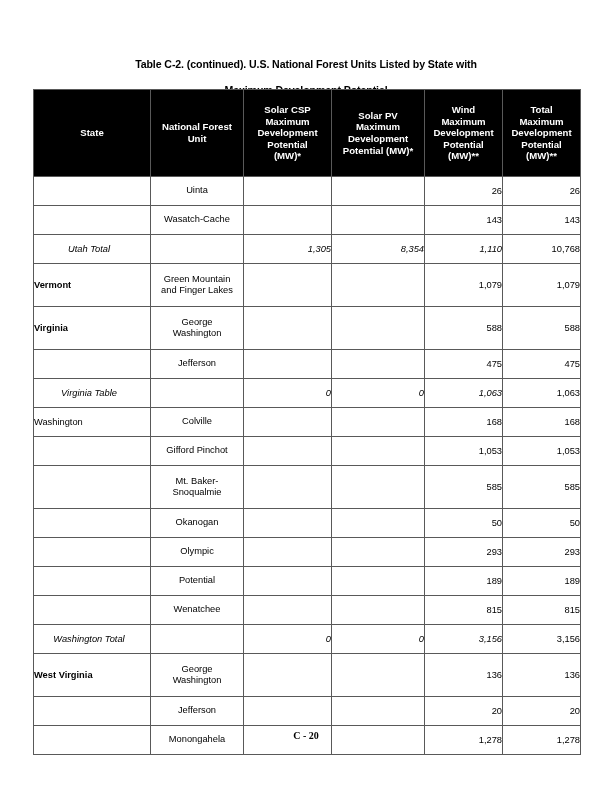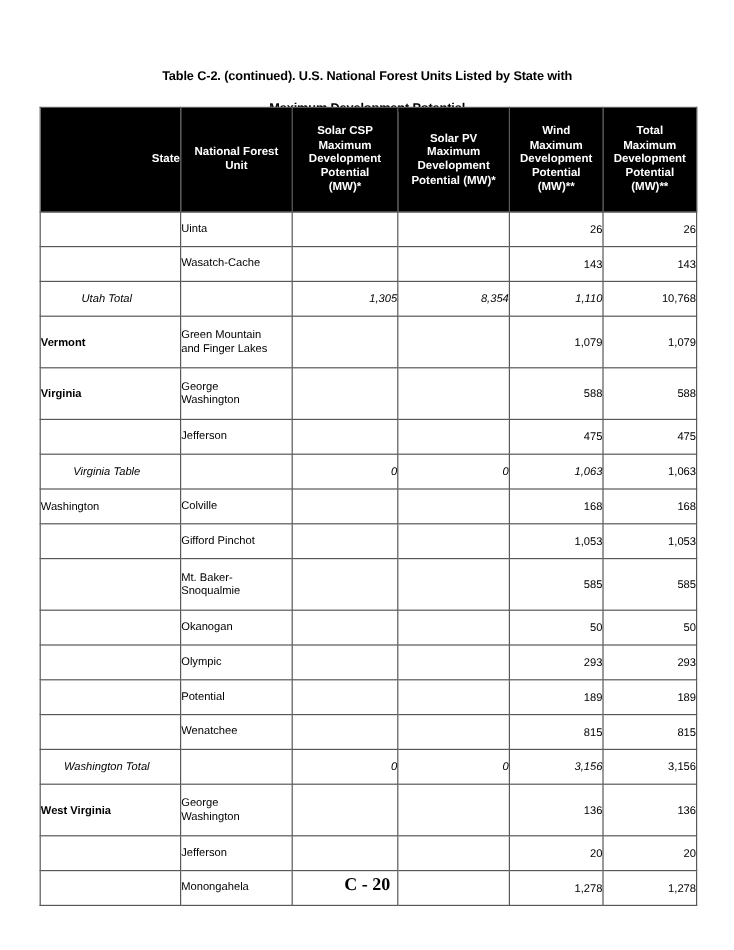--- a/index.html
+++ b/index.html
@@ -54,21 +54,21 @@
   thead th {
     background: #000000;
     color: #ffffff;
     font-weight: bold;
     text-align: center;
     font-size: 9.6px;
     line-height: 11.6px;
     border: 1px solid #6e6e6e;
     padding: 2px 1px;
   }
-  thead th.hstate { height: 86px; text-align: right; }
+  thead th.hstate { height: 86px; }
 
   
   col.c-state { width: 117px; }
   col.c-unit  { width: 93px; }
   col.c-csp   { width: 88px; }
   col.c-pv    { width: 93px; }
   col.c-wind  { width: 78px; }
   col.c-total { width: 78px; }
 
   
@@ -79,41 +79,41 @@
     height: 28px;
   }
   td.state.tall { height: 42px; font-weight: bold; }
   td.state.total {
     text-align: center;
     vertical-align: middle;
     font-style: italic;
     padding: 0 6px 0 0;
   }
   td.unit {
-    text-align: left;
+    text-align: center;
     vertical-align: middle;
     line-height: 11.5px;
     padding: 1px 2px;
   }
   td.num {
     text-align: right;
     vertical-align: middle;
     padding: 0 5px 0 2px;
   }
   tr.totalrow td.num { font-style: italic; }
   tr.totalrow td.num.last { font-style: normal; }
 
   .footer {
     position: absolute;
     left: 0;
     top: 730px;
     width: 612px;
     text-align: center;
     font-family: "Liberation Serif", serif;
-    font-size: 15px;
+    font-size: 10px;
     font-weight: bold;
   }
 </style>
 </head>
 <body>
 
 <div class="page">
 
   <div class="title">
     <span>Table C-2. (continued).  U.S. National Forest Units Listed by State with</span>

